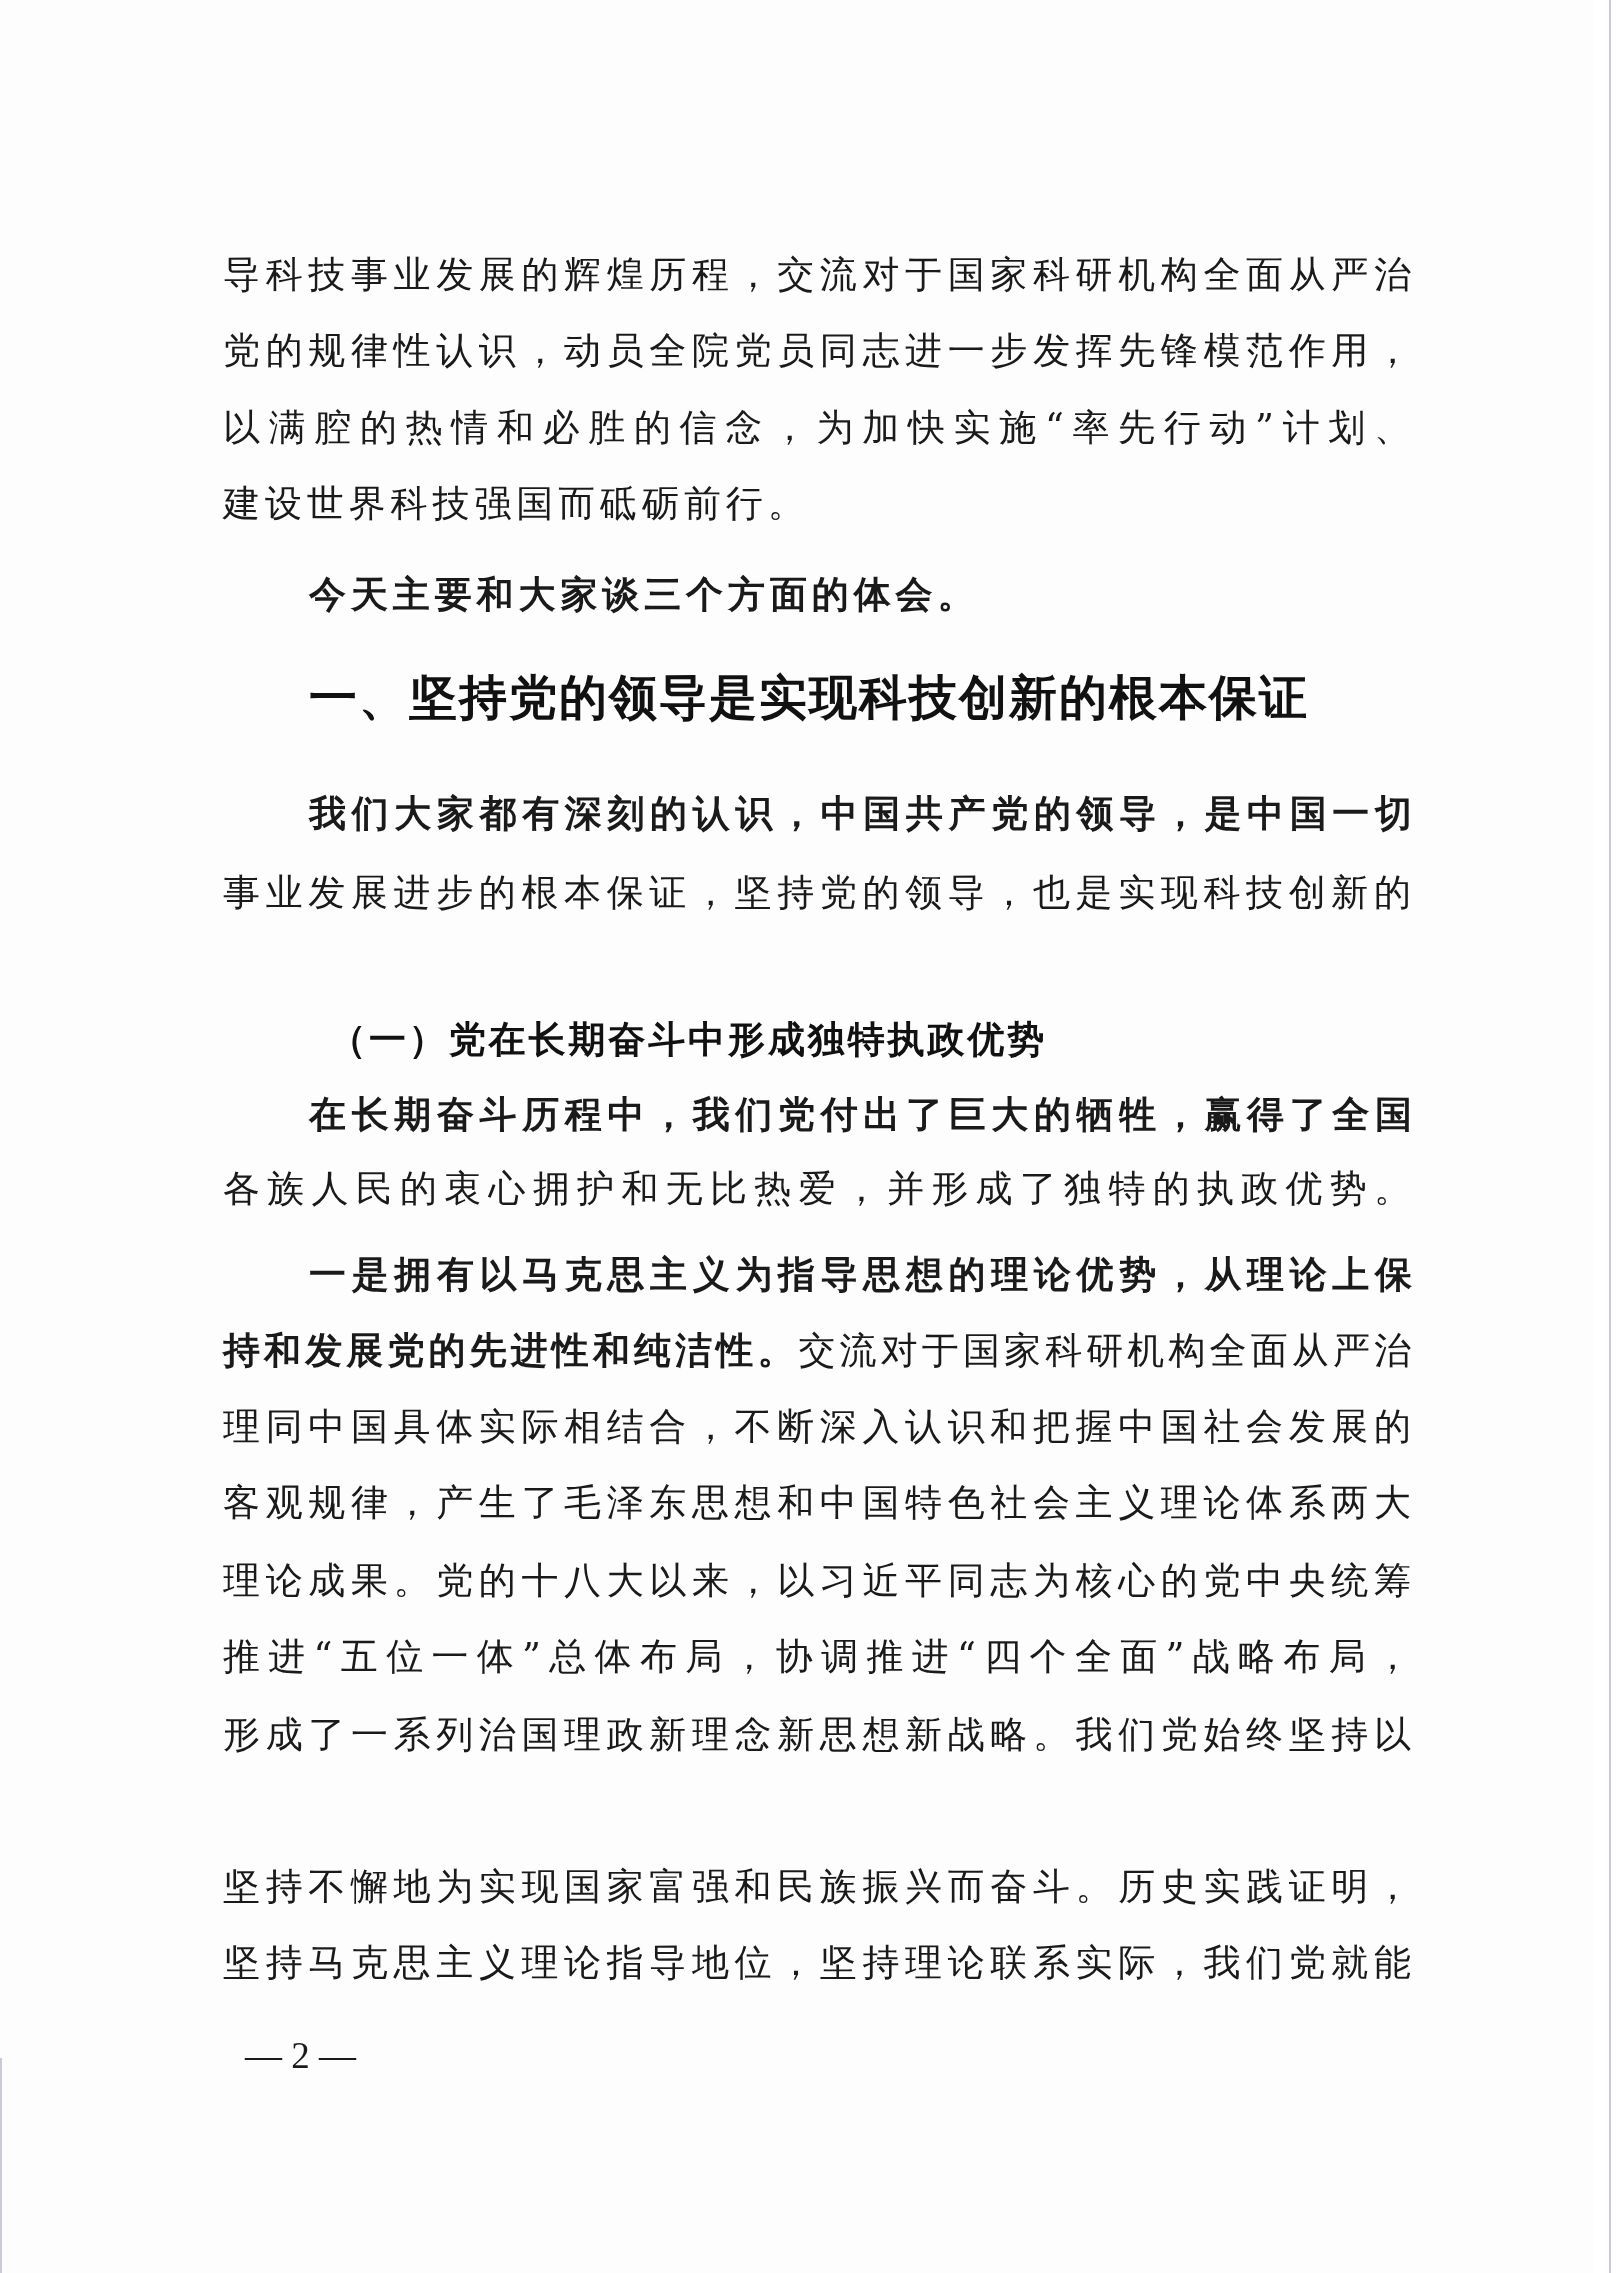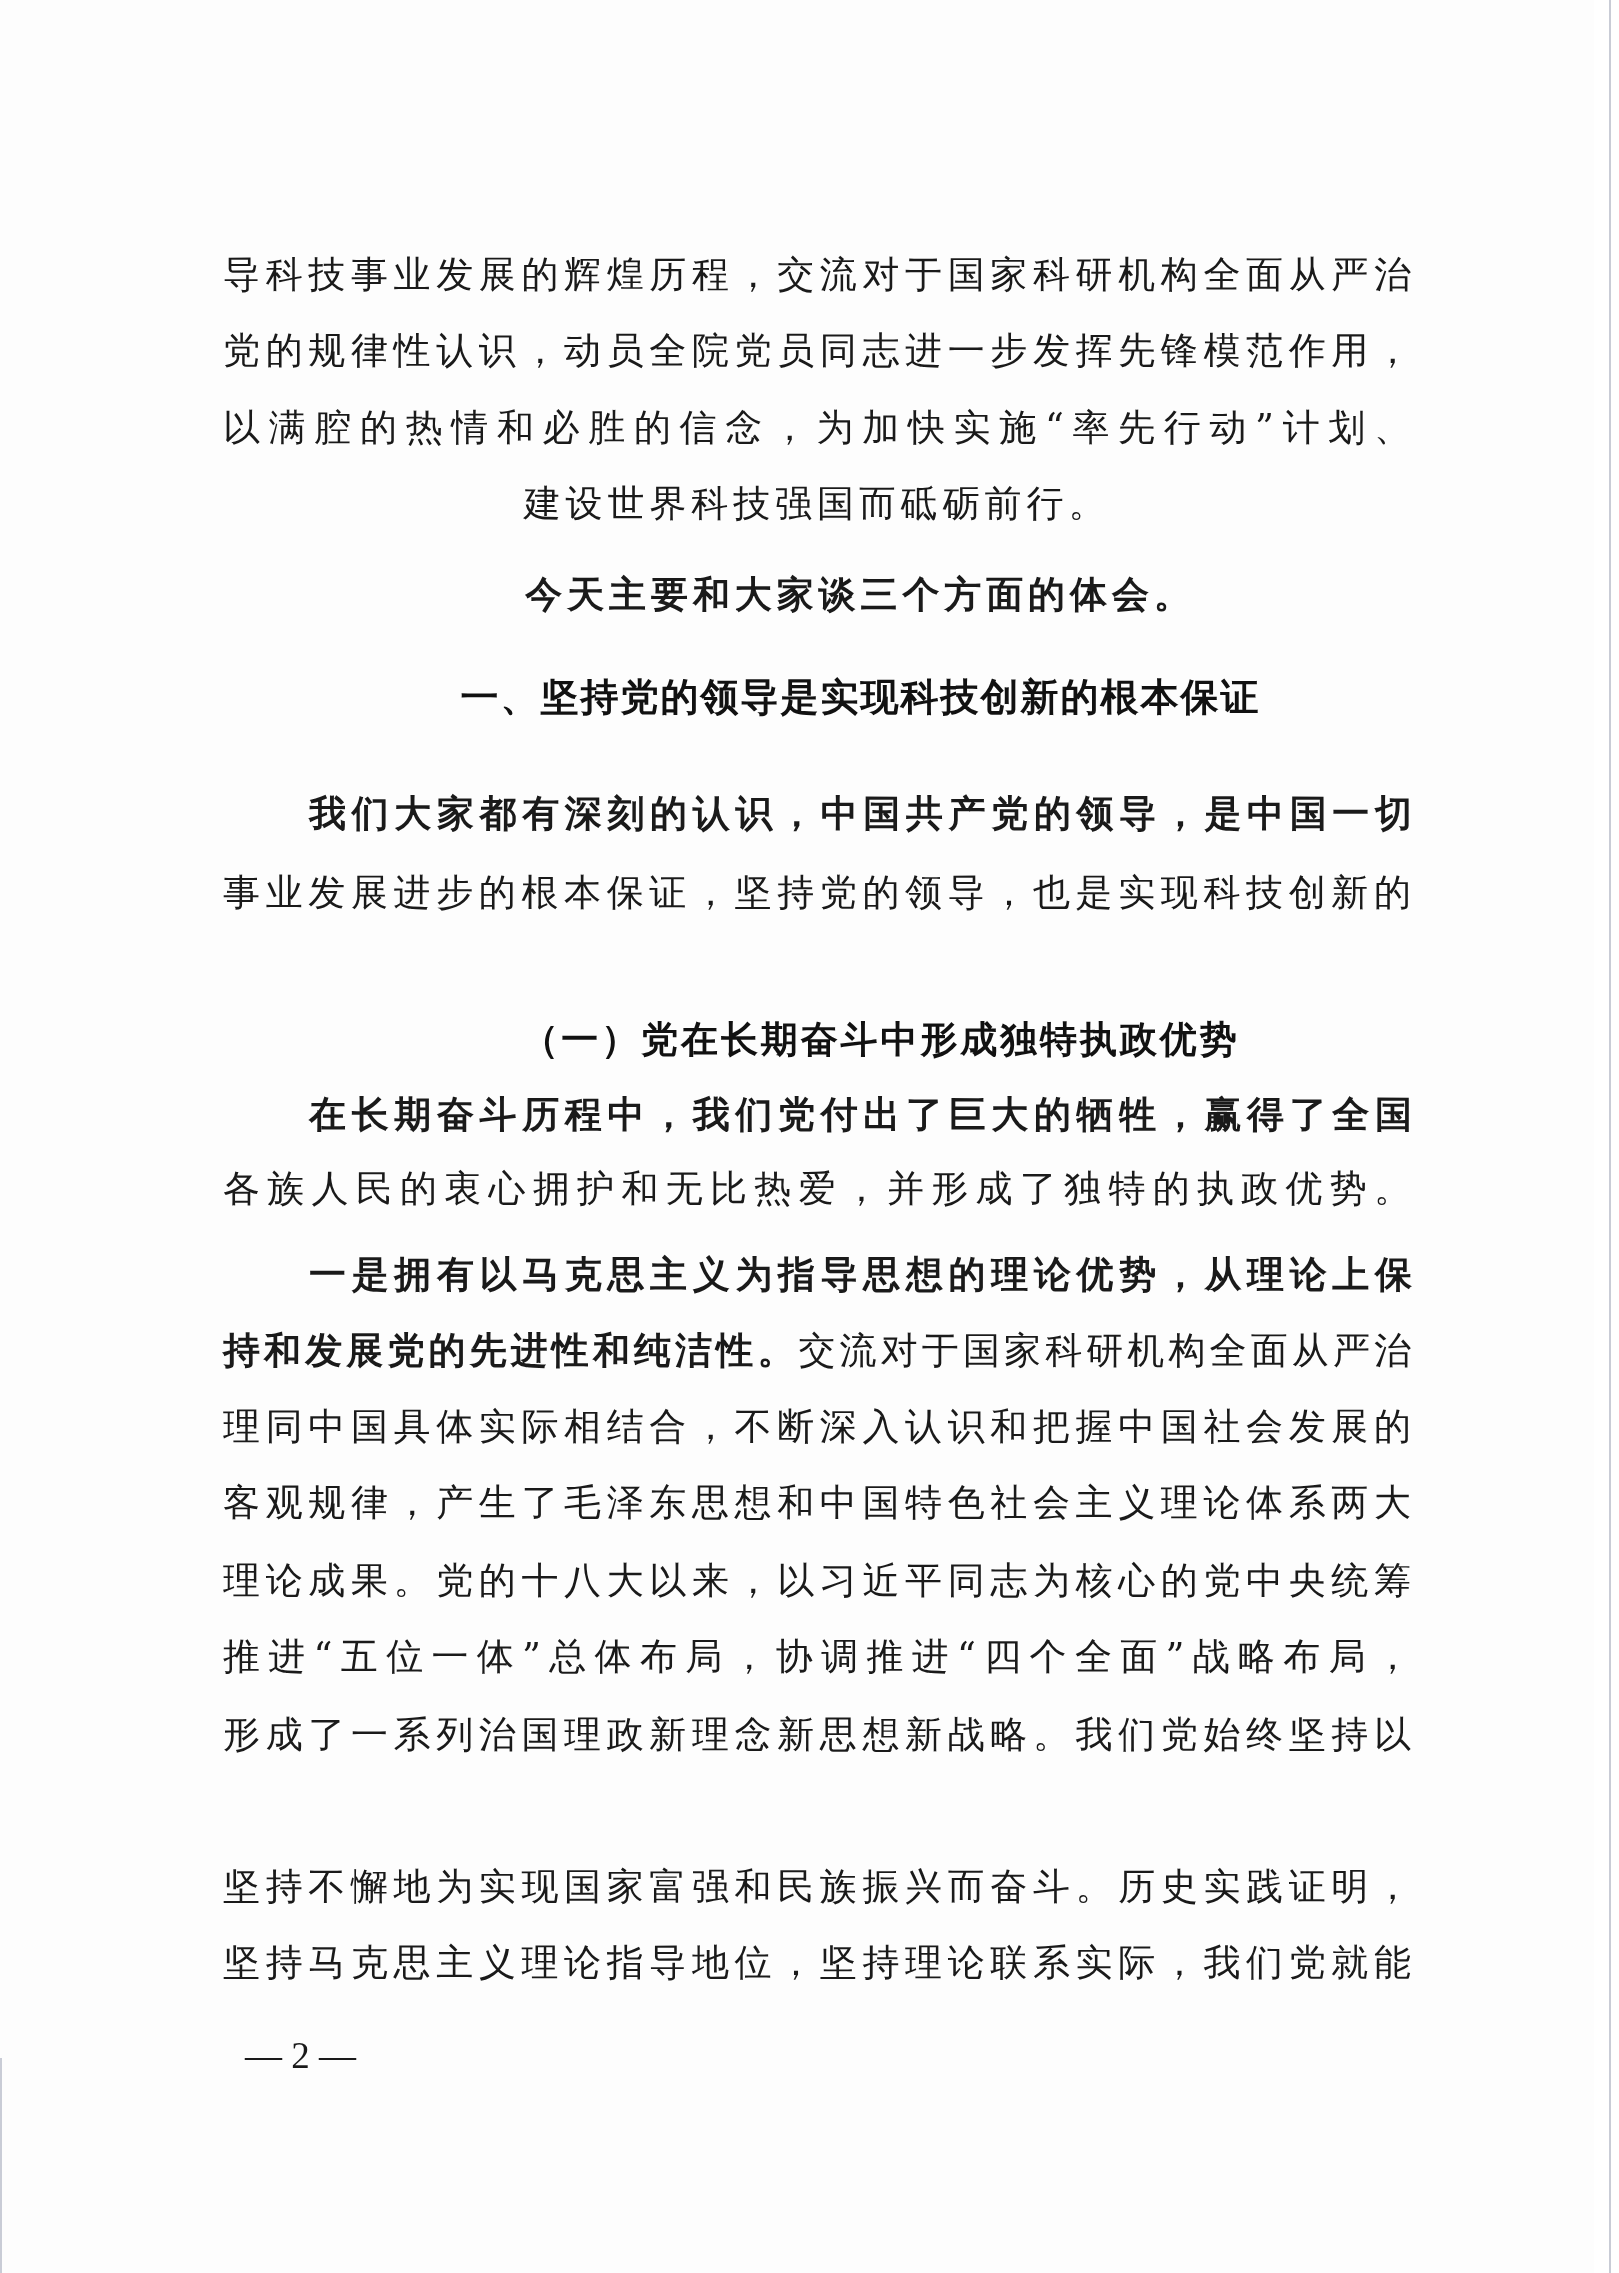--- a/index.html
+++ b/index.html
@@ -13,27 +13,27 @@
     background: #c9ccd6;
   }
   .scan-edge-left {
     position: absolute; left: 0; top: 2058px; width: 2px; height: 216px;
     background: #c9ccd6;
   }
   .line {
     position: absolute; left: 223px; width: 1188px; height: 59px;
     font-family: "DejaVu Serif", "Liberation Serif", serif;
     font-size: 37px; line-height: 59px; color: #1a1a1a;
-    white-space: nowrap; letter-spacing: 4.9px; text-align: center;
+    white-space: nowrap; letter-spacing: 4.9px;
   }
   .line.full { text-align: justify; text-align-last: justify; letter-spacing: 0; }
   .line.indent { left: 309px; width: 1103px; font-weight: bold; }
   .heading {
     font-family: "DejaVu Sans", "Liberation Sans", sans-serif;
-    font-weight: bold; font-size: 38px; letter-spacing: 2px; color: #111;
+    font-weight: bold; font-size: 48px; letter-spacing: 2px; color: #111;
   }
   .subheading {
     font-family: "DejaVu Serif", "Liberation Serif", serif;
     font-weight: bold; letter-spacing: 2.9px; color: #111; margin-left: 20px;
   }
   .bold { font-weight: bold; }
   .page-number {
     position: absolute; left: 245px; top: 2031px; height: 49px;
     font-family: "Liberation Serif", "DejaVu Serif", serif;
     font-size: 37px; line-height: 49px; color: #1a1a1a; white-space: nowrap;

